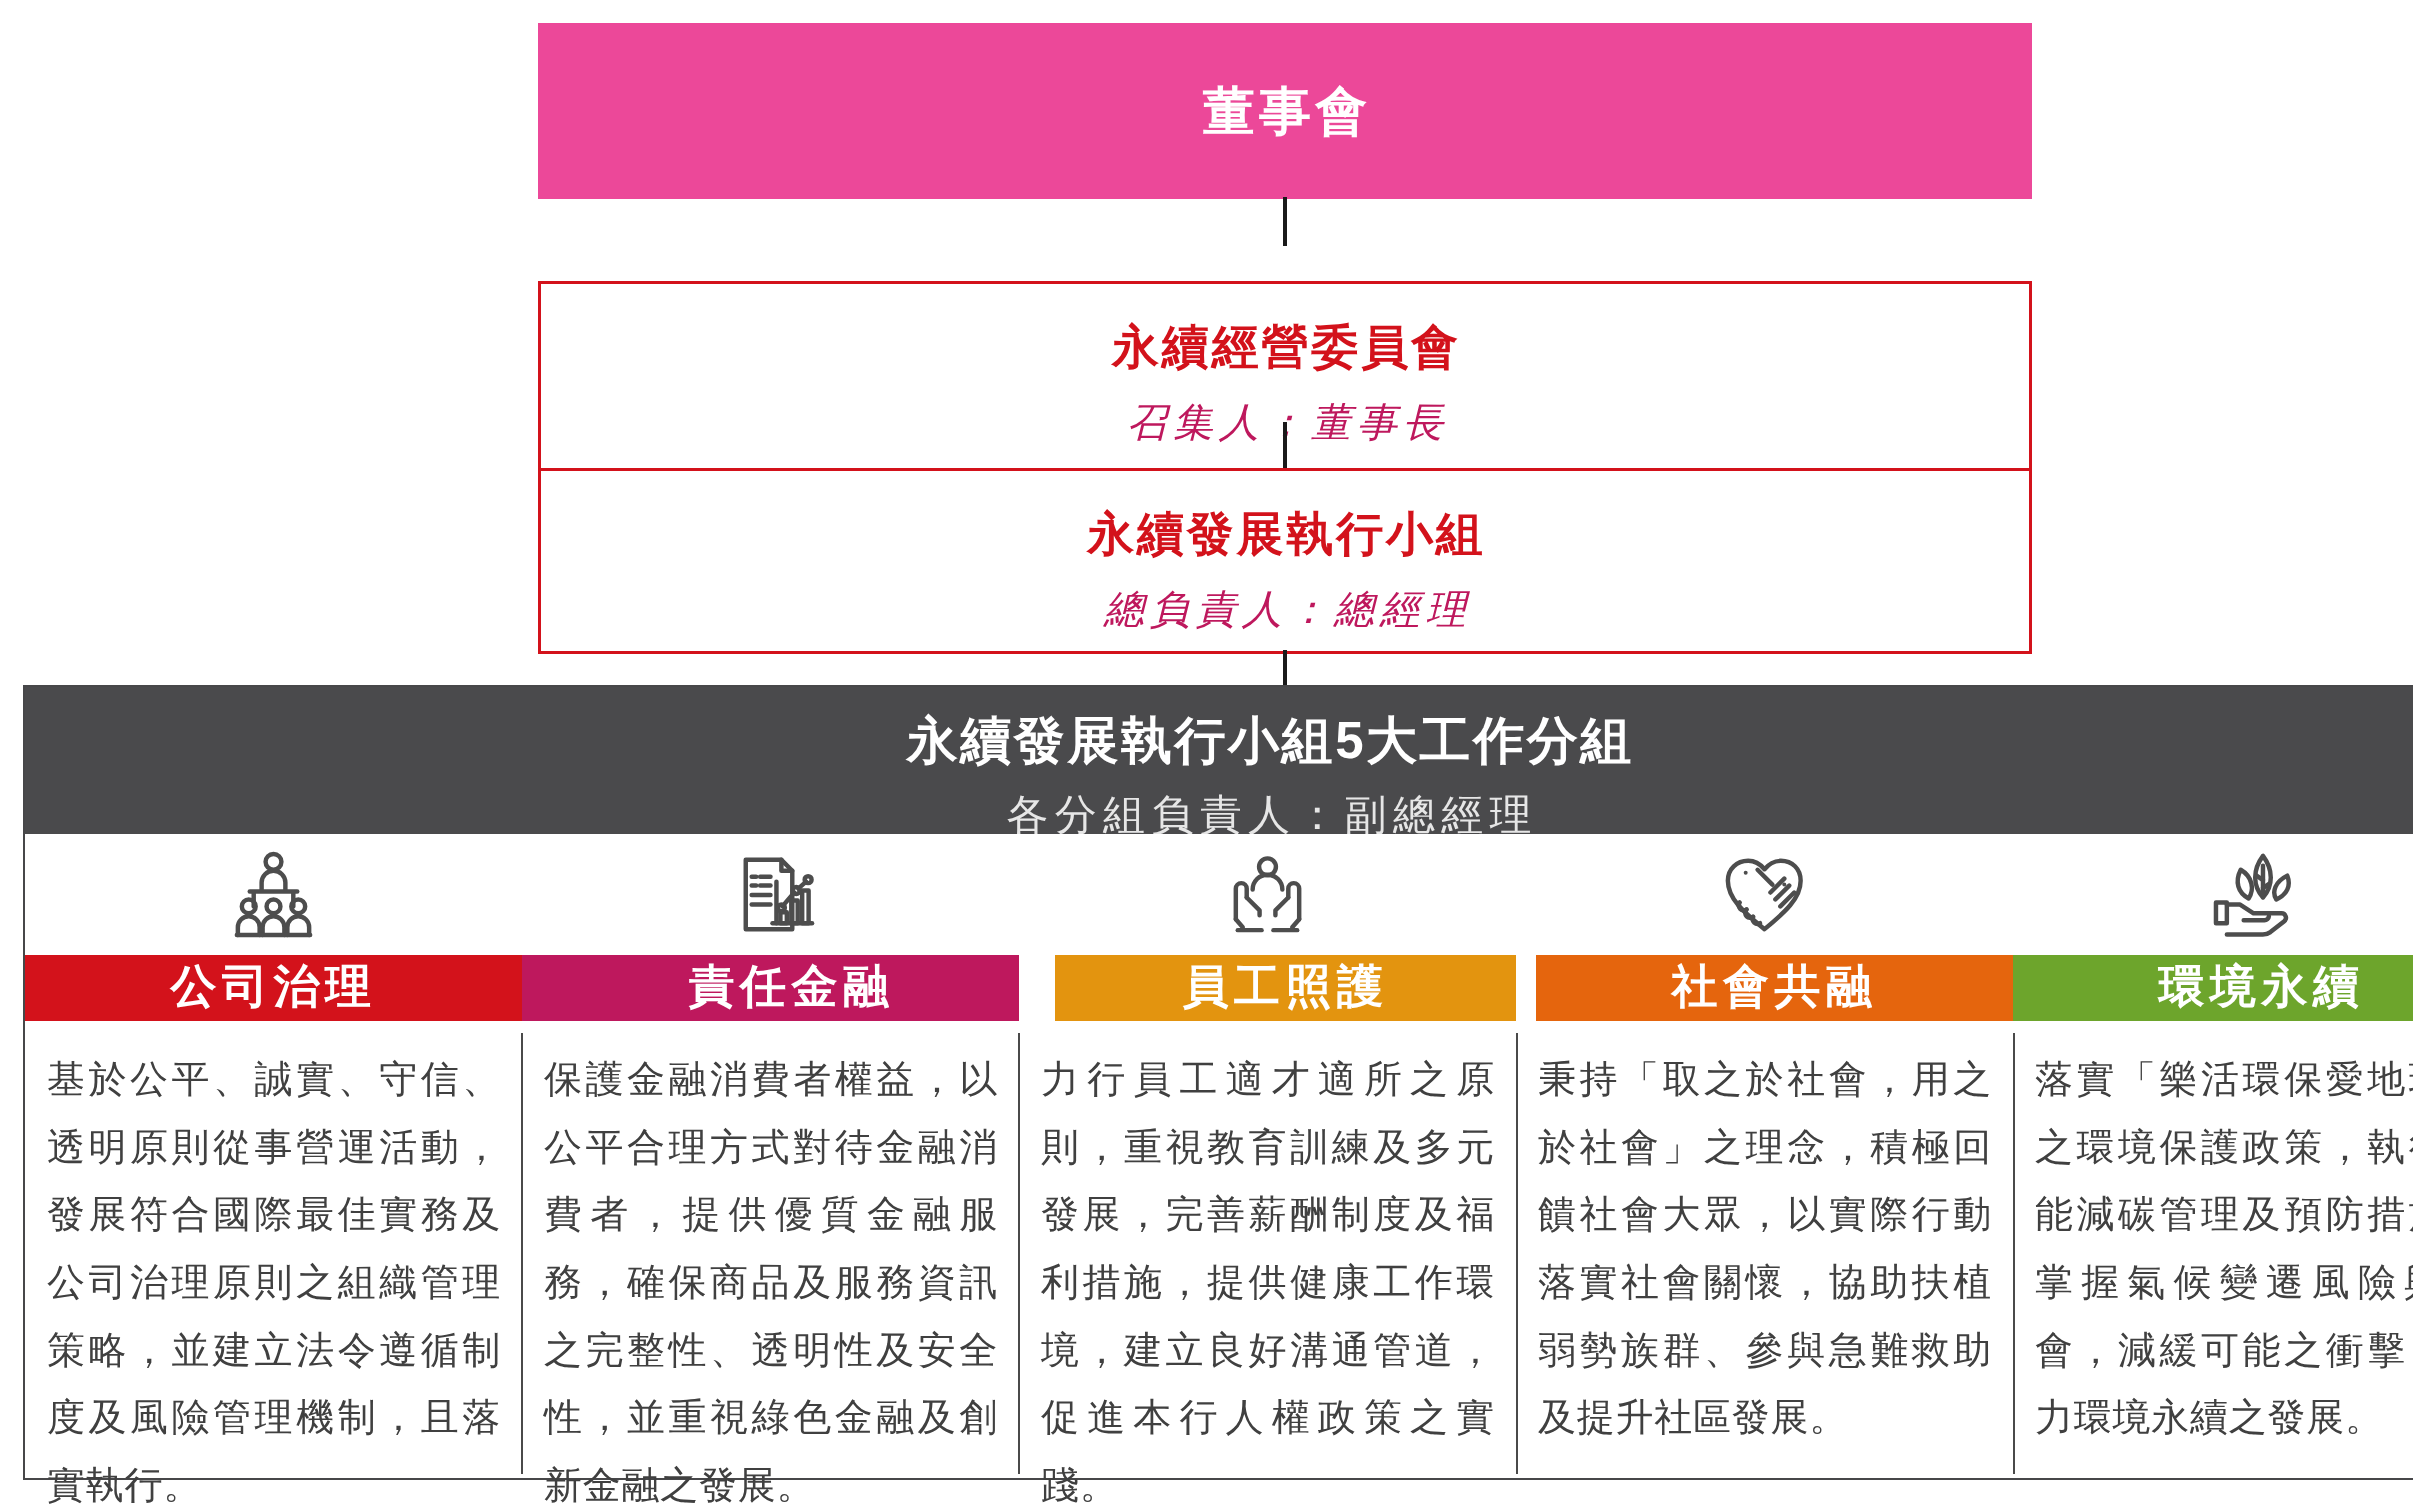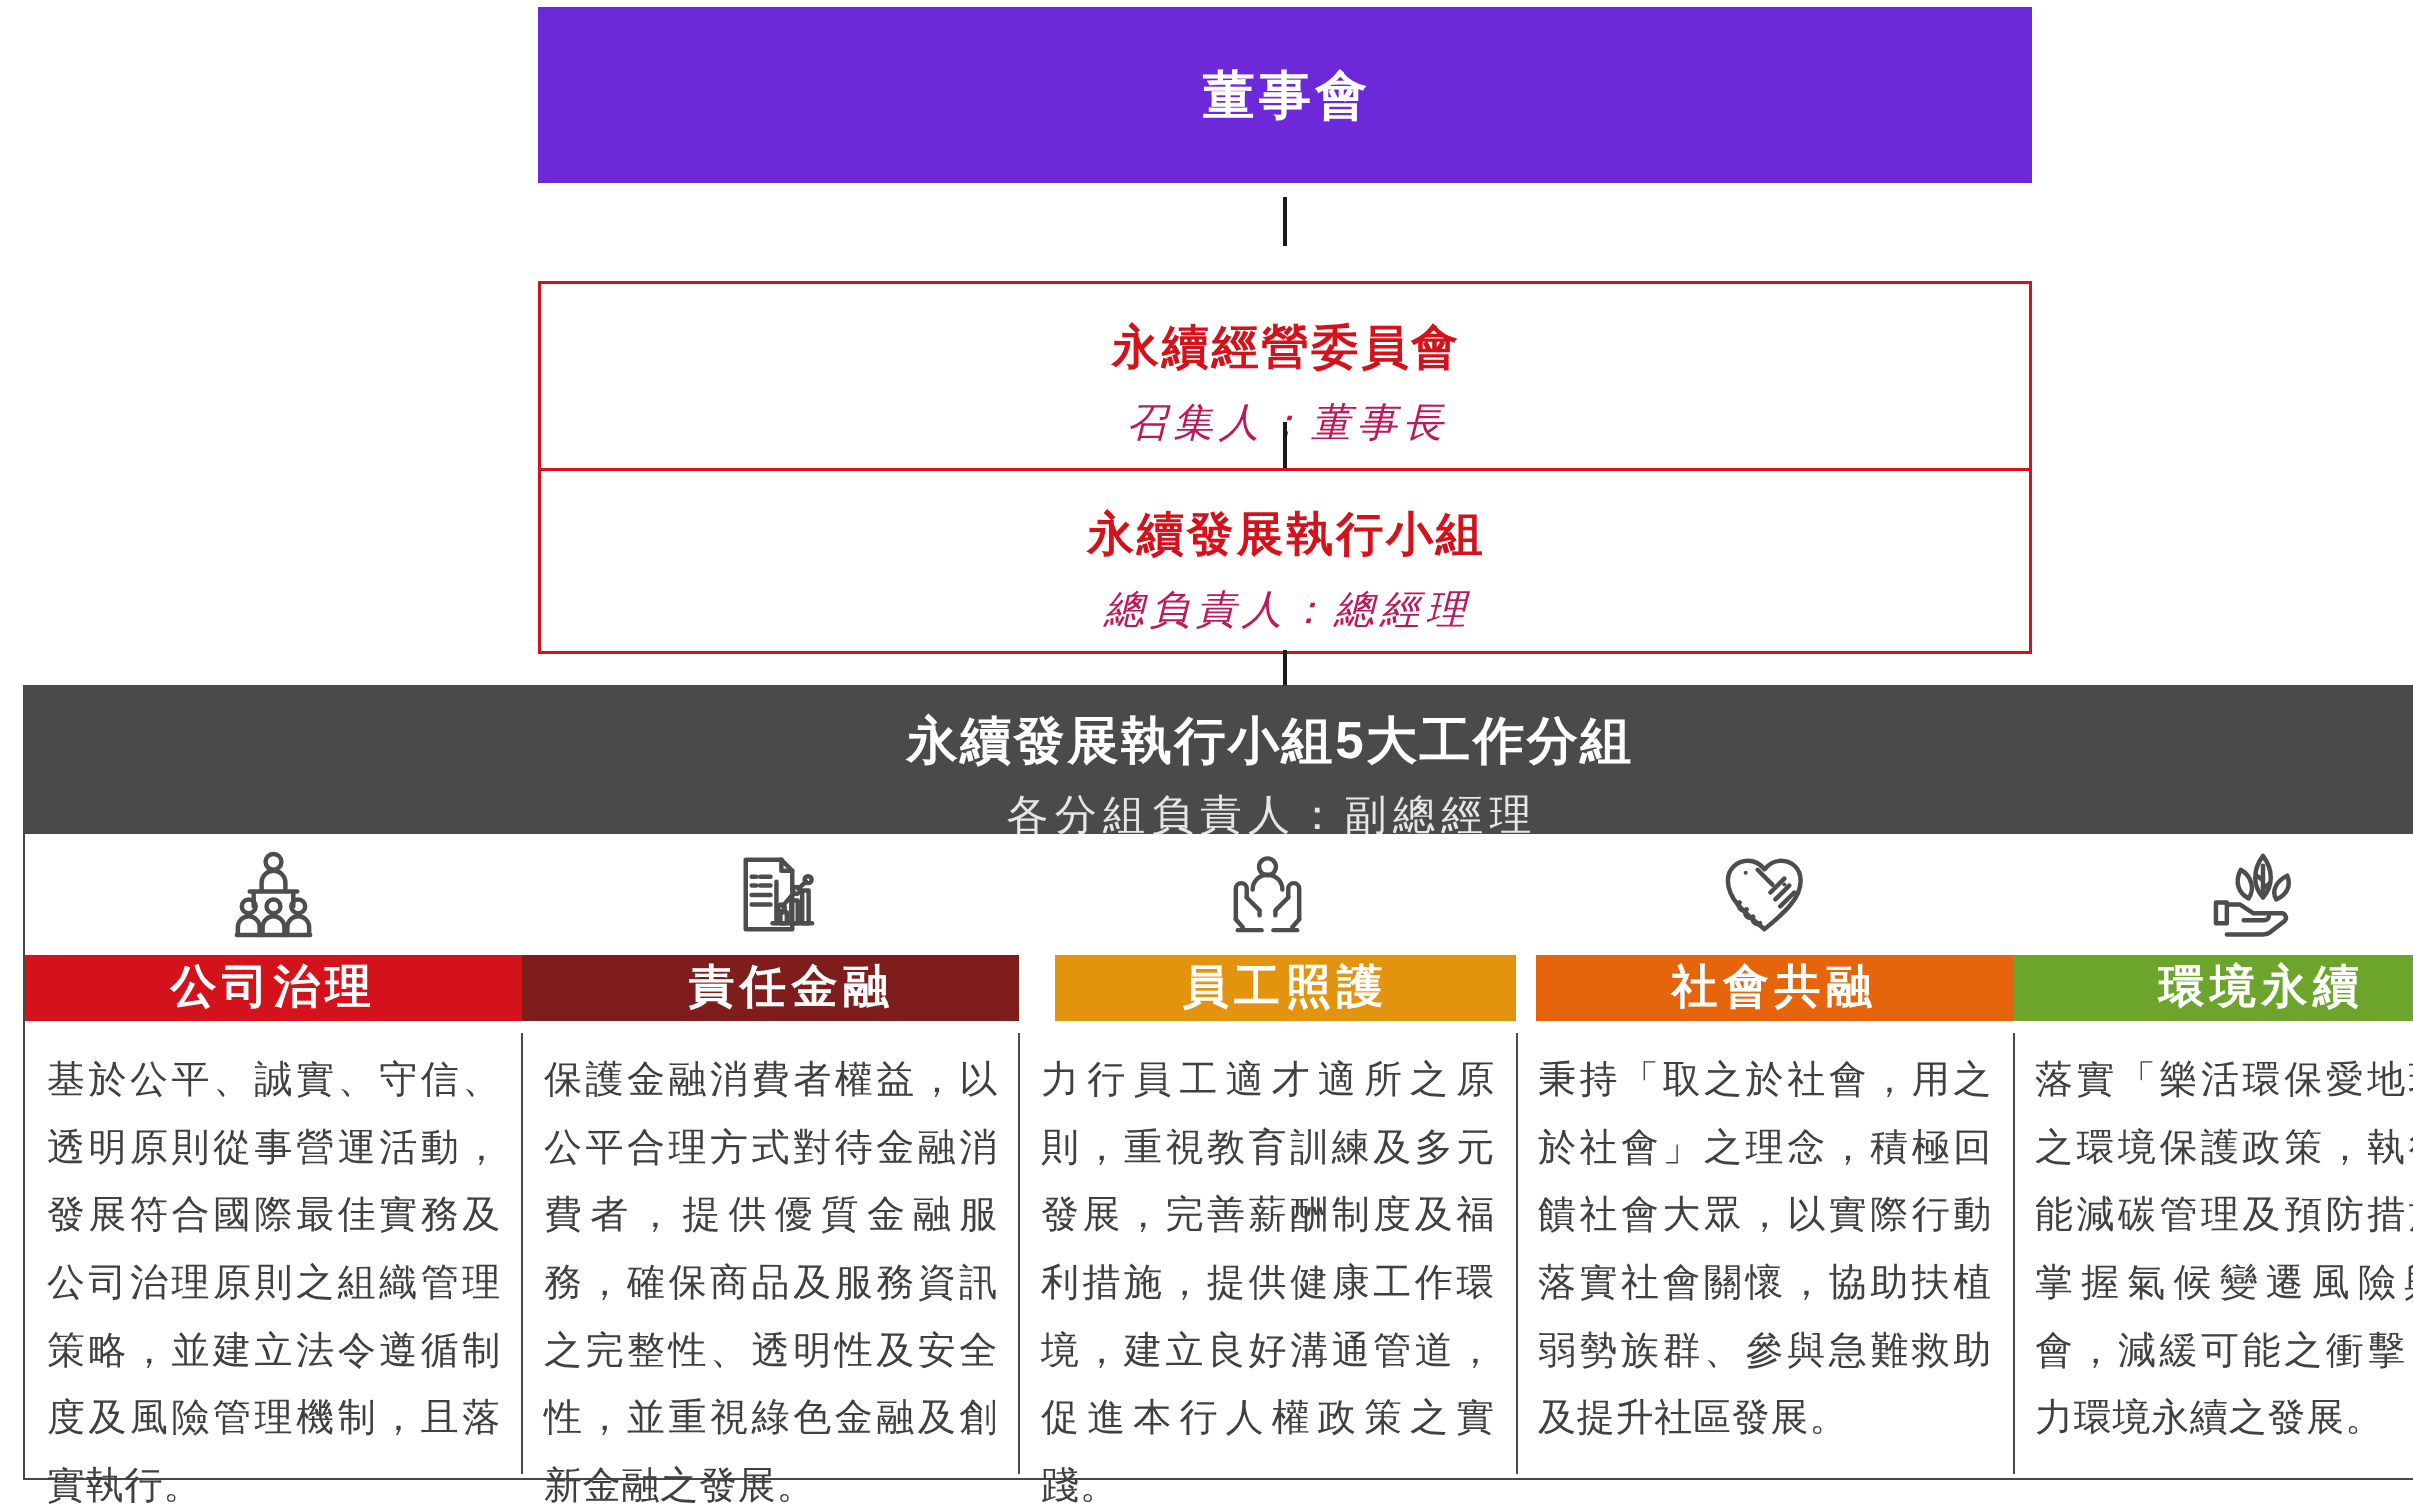--- a/index.html
+++ b/index.html
@@ -19,23 +19,23 @@
   }
   
   .org-box {
     position: absolute;
     left: 538px;
     width: 1494px;
     box-sizing: border-box;
     text-align: center;
   }
   .board-box {
-    top: 7px;
+    top: 23px;
     height: 176px;
-    background: #6d28d9;
+    background: #ec4899;
   }
   .board-title {
     color: #ffffff;
     font-size: 52px;
     font-weight: 700;
     line-height: 176px;
     letter-spacing: 0.08em;
     text-indent: 0.08em;
   }
   .outlined-box {
@@ -239,21 +239,21 @@
             <rect x="120" y="136" width="13" height="22"></rect>
             <rect x="142" y="112" width="13" height="46"></rect>
             <rect x="164" y="92" width="13" height="66"></rect>
             <path d="M124 124 L148 96"></path>
             <path d="M156 88 L172 74"></path>
             <circle cx="122" cy="127" r="7"></circle>
             <circle cx="152" cy="92" r="7"></circle>
             <circle cx="176" cy="70" r="7"></circle>
           </svg>
         </div>
-        <div class="col-bar" style="background-color: #7f1d1d; padding-left: 42px;">
+        <div class="col-bar" style="background-color: #be185d; padding-left: 42px;">
           <span class="bar-label">責任金融</span>
         </div>
         <div class="col-desc">保護金融消費者權益，以公平合理方式對待金融消費者，提供優質金融服務，確保商品及服務資訊之完整性、透明性及安全性，並重視綠色金融及創新金融之發展。</div>
       </div>
 
       <div class="column">
         <div class="icon-cell">
           <svg viewBox="0 0 200 200">
             <circle cx="100" cy="44" r="17"></circle>
             <path d="M70 90 a30 30 0 0 1 60 0"></path>

